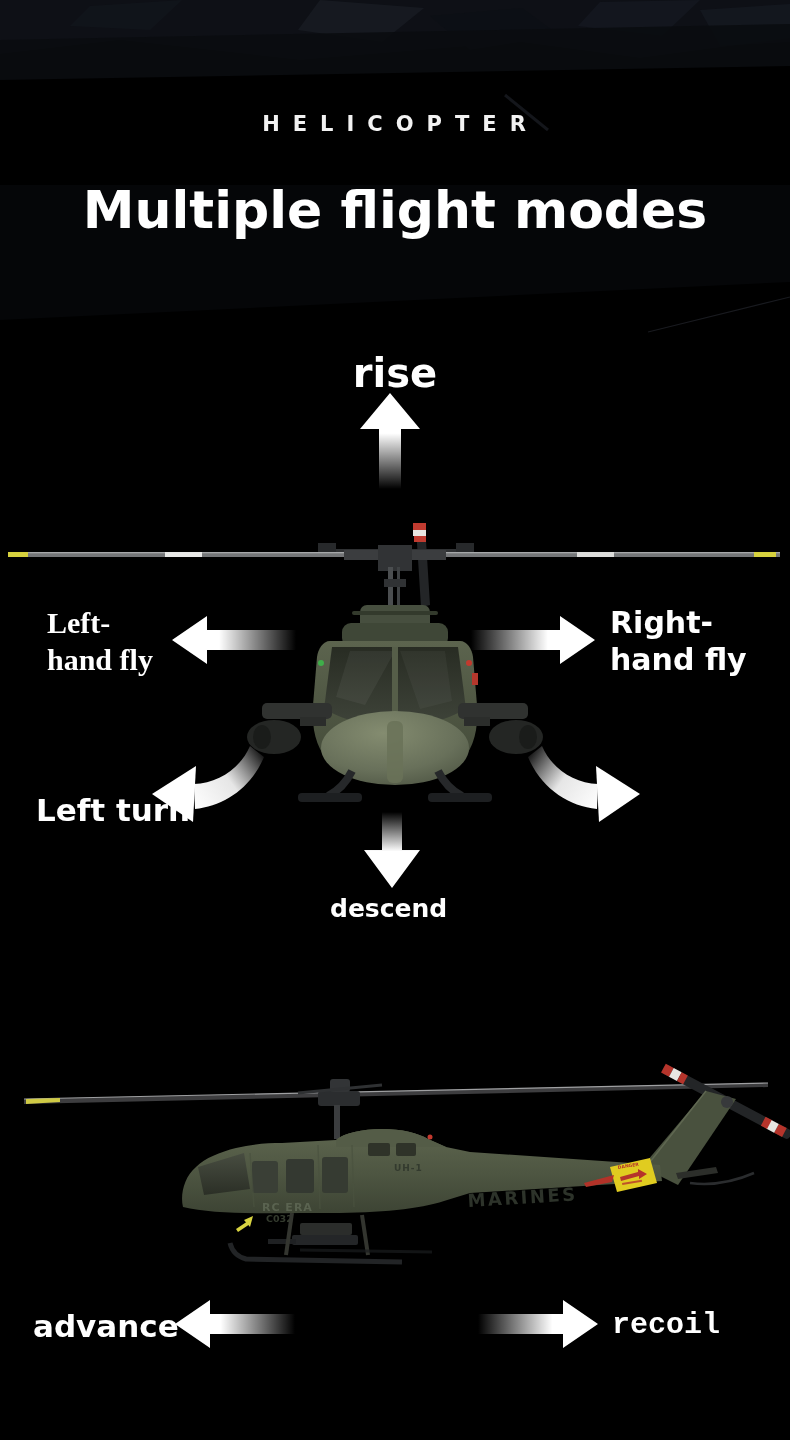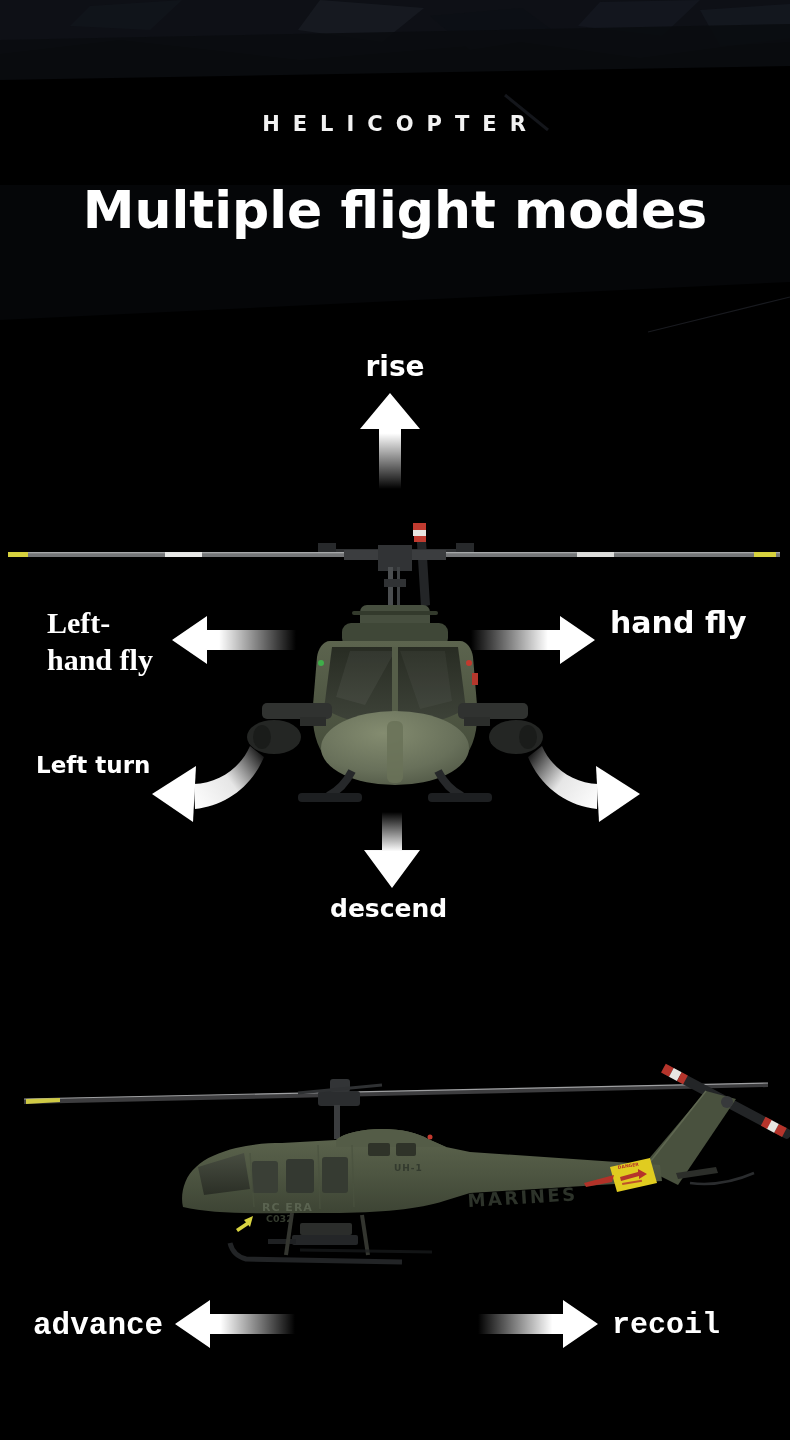--- a/index.html
+++ b/index.html
@@ -12,28 +12,28 @@
   .kicker{
     top:112px;left:0;width:790px;text-align:center;
     font-size:21px;font-weight:600;letter-spacing:13px;padding-left:11px;
     box-sizing:border-box;color:#f2f2f2;
   }
   .title{
     top:180px;left:0;width:790px;text-align:center;
     font-size:52px;font-weight:700;color:#fff;
   }
   .mode-label{font-weight:700;color:#fff;white-space:nowrap;}
-  .lbl-rise{top:350px;left:0;width:790px;text-align:center;font-size:28px;}
+  .lbl-rise{top:350px;left:0;width:790px;text-align:center;font-size:40px;}
   .lbl-two-line{font-size:30px;line-height:37px;}
   .lbl-left-hand{top:604px;left:47px;font-family:Liberation Serif, serif;}
   .lbl-right-hand{top:604px;left:610px;}
-  .lbl-left-turn{top:752px;left:36px;font-size:23px;}
+  .lbl-left-turn{top:792px;left:36px;font-size:31px;}
   .lbl-dextro{top:810px;left:524px;font-size:31px;}
   .lbl-descend{top:894px;left:330px;font-size:25px;}
-  .lbl-advance{top:1308px;left:33px;font-size:31px;font-family:Liberation Mono, monospace;}
+  .lbl-advance{top:1308px;left:33px;font-size:31px;}
   .lbl-recoil{top:1308px;left:612px;font-size:30px;font-family:Liberation Mono, monospace;}
   svg{display:block;}
 </style>
 </head>
 <body>
 
 <div class="canvas">
 
   <svg class="abs" style="top:0;left:0" width="790" height="1440" viewBox="0 0 790 1440">
     <path d="M0,0 H790 V38 L640,58 L520,42 L300,60 L120,40 L0,54 Z" fill="#0f1218" opacity="0.9"></path>
@@ -150,20 +150,21 @@
       <linearGradient id="gL" x1="0" y1="0" x2="1" y2="0">
         <stop offset="0" stop-color="#fff"></stop>
           <stop offset="0.38" stop-color="#fff"></stop>
         <stop offset="1" stop-color="#fff" stop-opacity="0"></stop>
       </linearGradient>
     </defs>
     <polygon points="0,24 35,0 35,14 124,14 124,34 35,34 35,48" fill="url(#gL)"></polygon>
   </svg>
 
   <div class="abs mode-label lbl-two-line lbl-right-hand">
+    <span style="display:block">Right-</span>
     <span style="display:block">hand fly</span>
   </div>
   <svg class="abs" style="top:616px;left:471px" width="124" height="48" viewBox="0 0 124 48">
     <defs>
       <linearGradient id="gR" x1="0" y1="0" x2="1" y2="0">
         <stop offset="0" stop-color="#fff" stop-opacity="0"></stop>
         <stop offset="0.62" stop-color="#fff"></stop>
           <stop offset="1" stop-color="#fff"></stop>
       </linearGradient>
     </defs>

